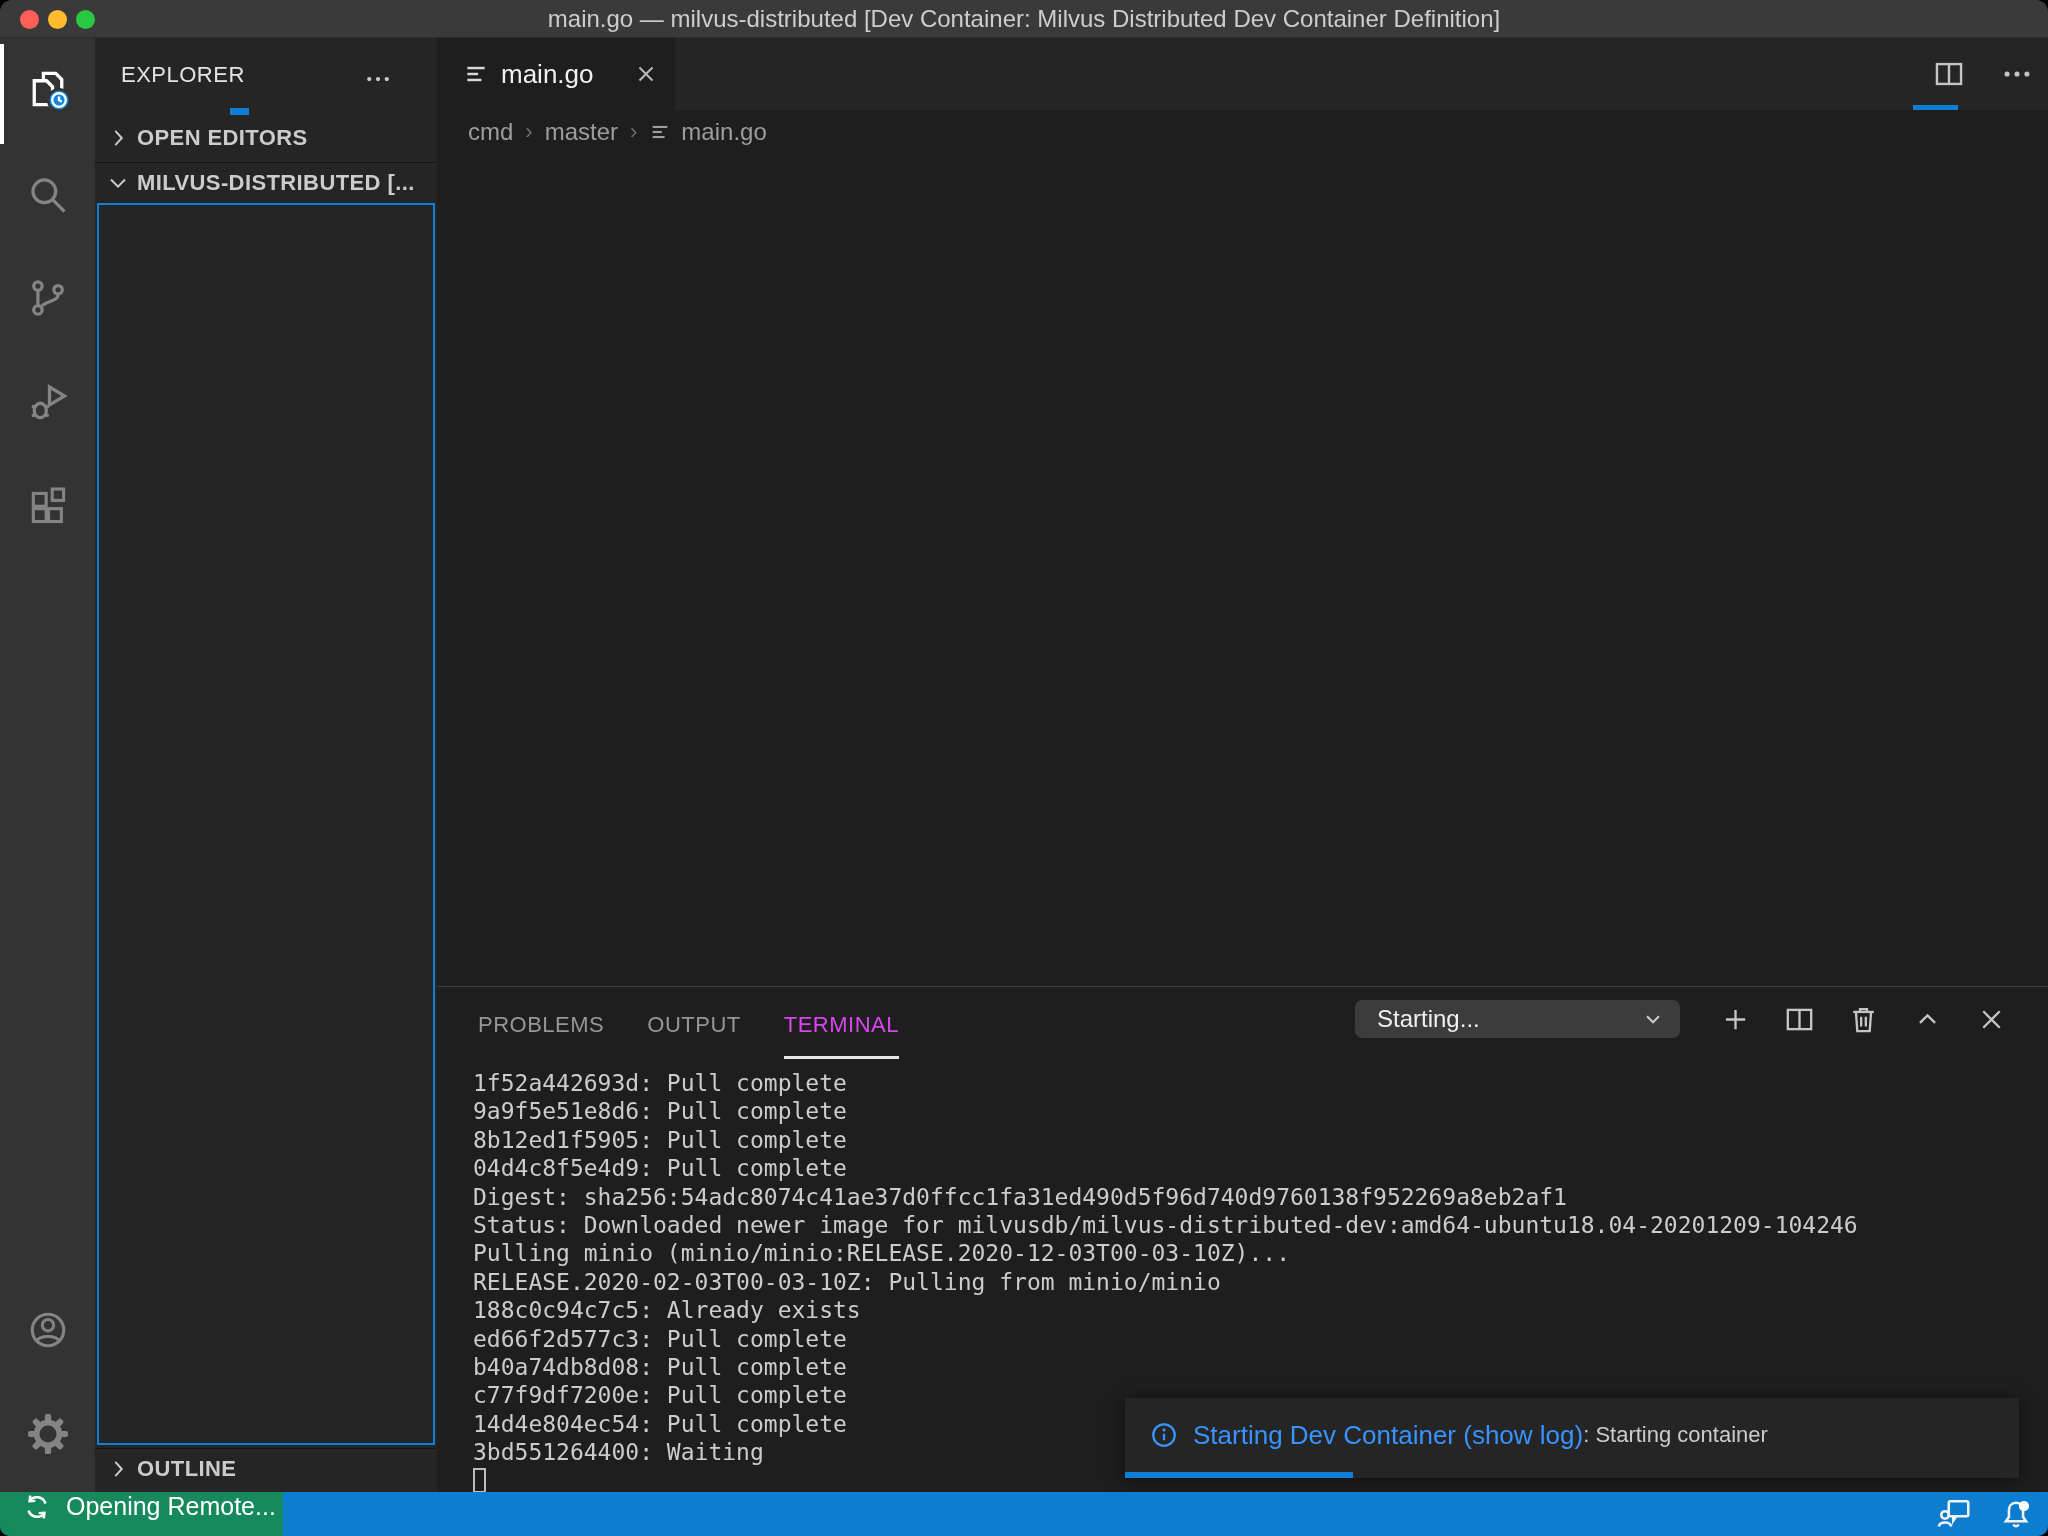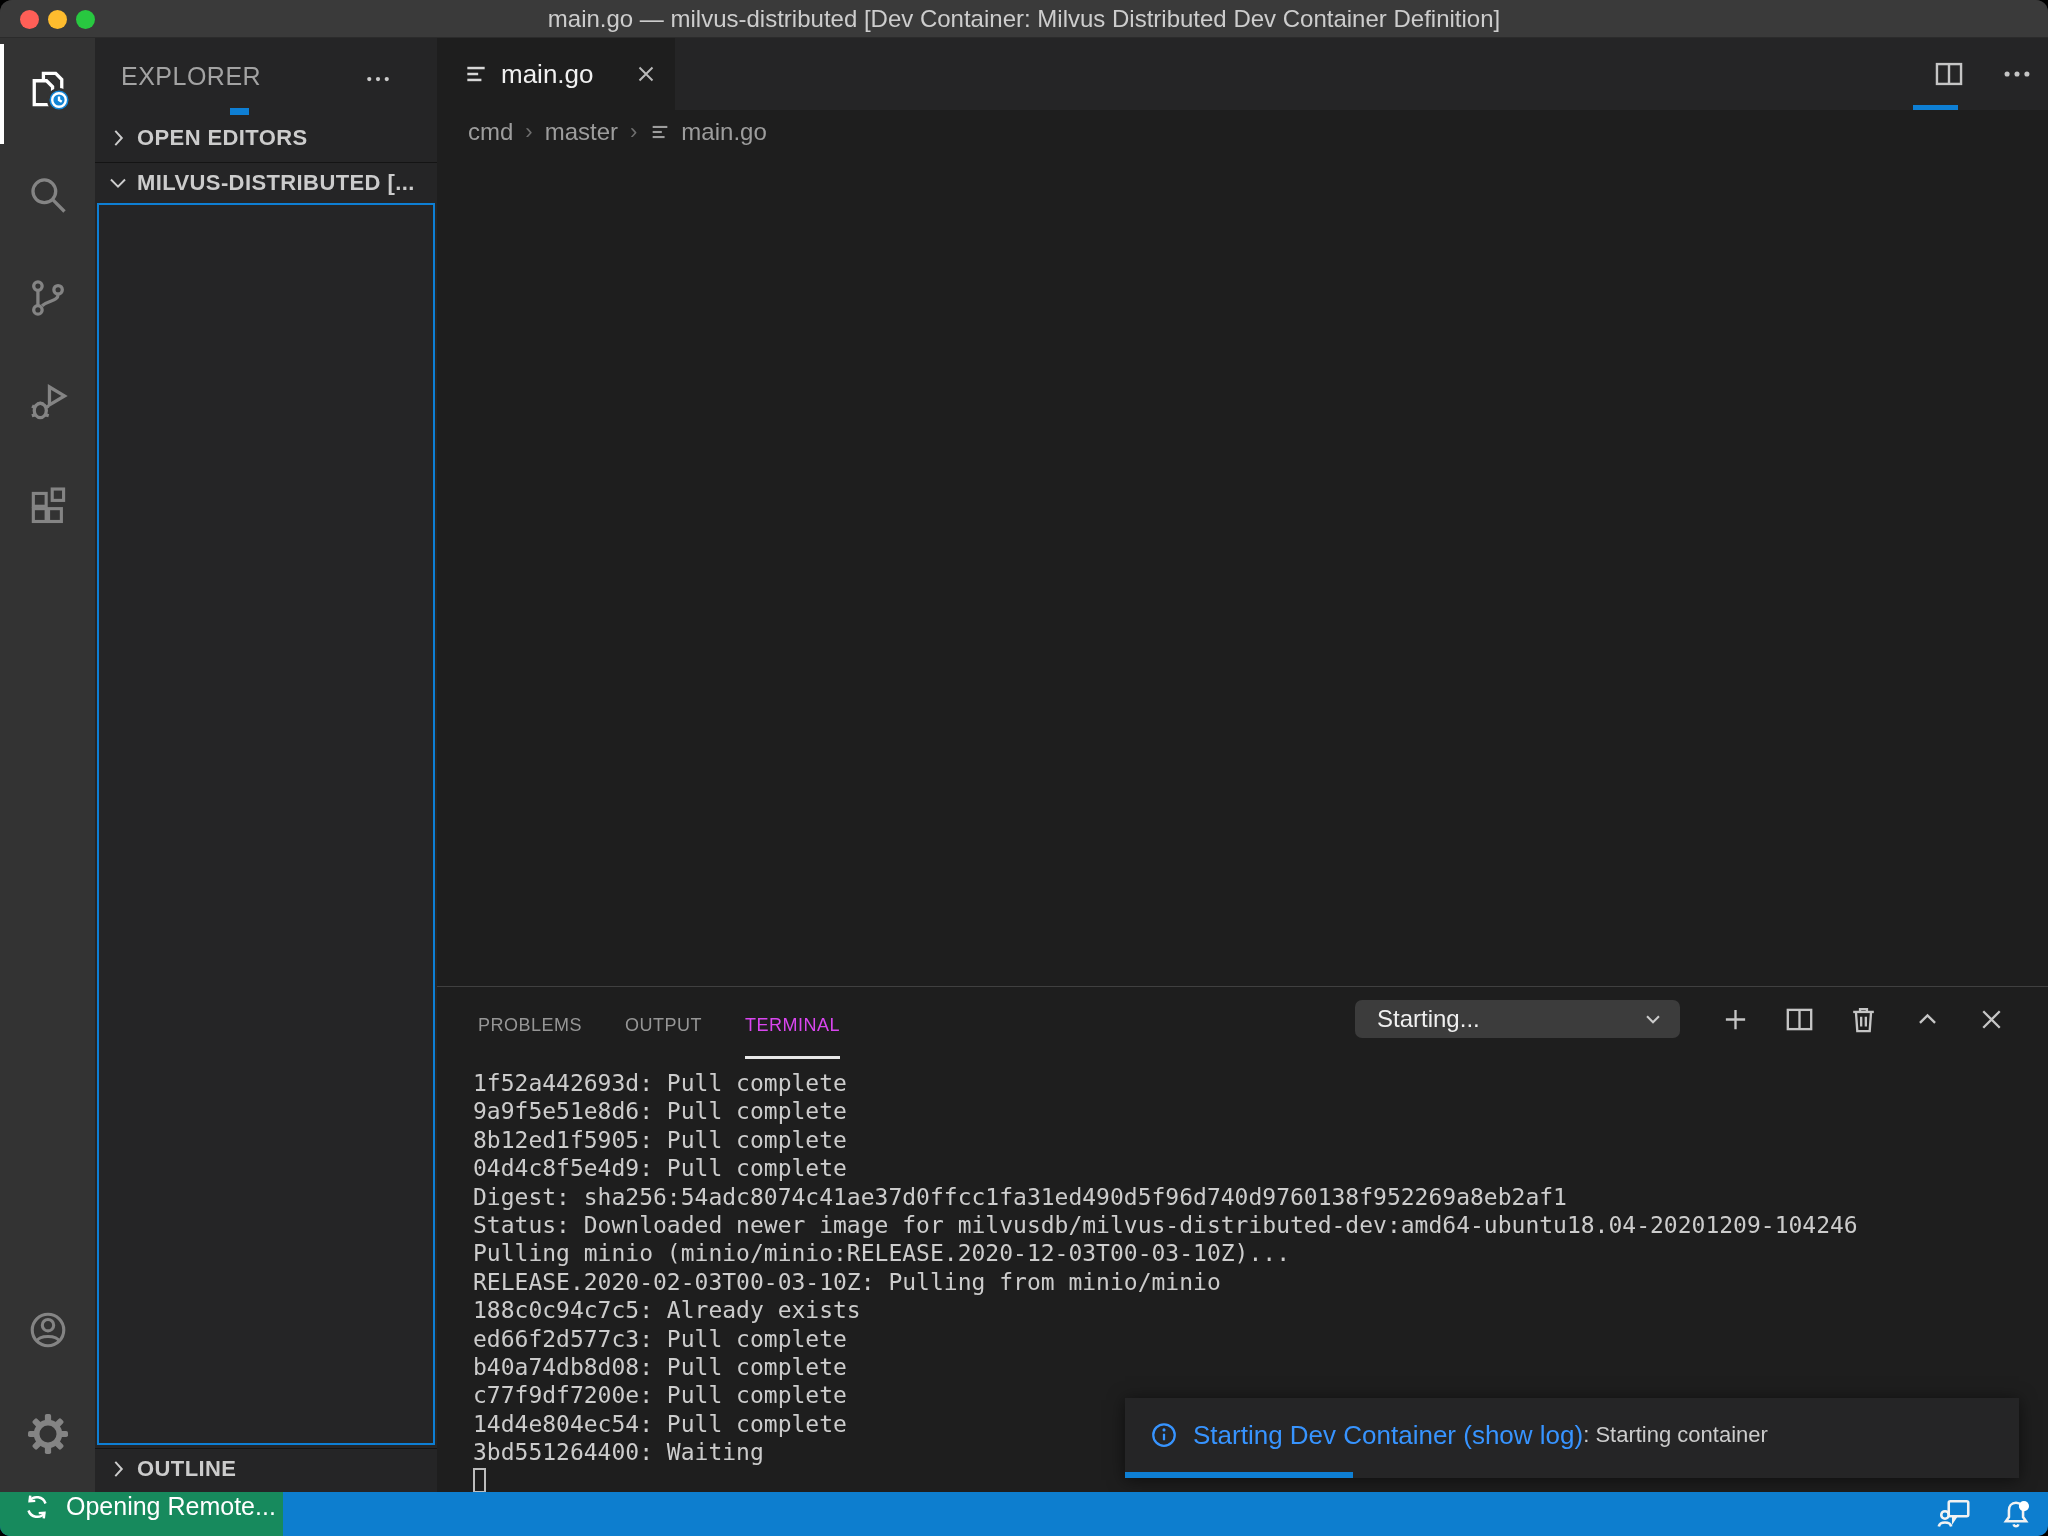--- a/index.html
+++ b/index.html
@@ -29,21 +29,21 @@
   .ab-explorer   { top:5px; }
   .ab-search     { top:111px; }
   .ab-scm        { top:214px; }
   .ab-debug      { top:318px; }
   .ab-extensions { top:423px; }
   .ab-account    { top:1246px; }
   .ab-settings   { top:1350px; }
 
   
   .sidebar { position:absolute; left:95px; top:0; width:342px; height:100%; background:#252526; color:#cccccc; }
-  .sb-header { position:absolute; left:26px; top:24px; font-size:25px; color:#a3a3a3; letter-spacing:.5px; }
+  .sb-header { position:absolute; left:26px; top:24px; font-size:22px; color:#e5e5e5; letter-spacing:.5px; }
   .sb-more { position:absolute; left:268px; top:26px; width:30px; height:30px; color:#cccccc; cursor:pointer; }
   .sb-more svg { width:30px; height:30px; }
   .sb-progress { position:absolute; left:135px; top:70px; width:19px; height:7px; background:var(--accent); }
   .sb-row { position:absolute; left:0; width:342px; height:40px; display:flex; align-items:center; font-weight:bold; font-size:22px; letter-spacing:.4px; color:#cccccc; cursor:pointer; }
   .sb-row svg { width:26px; height:26px; margin:0 6px 0 10px; flex:none; }
   .sb-row .lbl { white-space:nowrap; overflow:hidden; }
   .sb-open-editors { top:80px; }
   .sb-workspace { top:124px; border-top:1px solid rgba(0,0,0,.45); }
   .sb-outline { top:1410px; border-top:1px solid rgba(0,0,0,.45); }
   .sb-tree-focus { position:absolute; left:2px; top:165px; width:338px; height:1242px; border:2px solid var(--accent); cursor:pointer; }
@@ -62,21 +62,21 @@
   .breadcrumbs { position:absolute; left:0; top:72px; right:0; height:44px; display:flex; align-items:center; padding-left:31px; font-size:24px; color:#9d9d9d; background:#1e1e1e; }
   .bc-sep { margin:0 12px; color:#6e6e6e; font-size:22px; }
   .bc-item { cursor:pointer; }
   .breadcrumbs .go-icon-sm { width:22px; height:22px; margin-right:10px; color:#9d9d9d; }
 
   .editor-body { position:absolute; left:0; top:116px; right:0; bottom:508px; background:#1e1e1e; }
 
   
   .panel { position:absolute; left:0; right:0; bottom:0; height:506px; background:#1e1e1e; border-top:1px solid rgba(128,128,128,.35); }
   .panel-tabs { position:absolute; left:41px; top:0; height:72px; display:flex; gap:43px; }
-  .panel-tab { height:72px; line-height:76px; font-size:18px; letter-spacing:.5px; color:#969696; cursor:pointer; }
+  .panel-tab { height:72px; line-height:76px; font-size:22px; letter-spacing:.5px; color:#969696; cursor:pointer; }
   .panel-tab.active { color:#d946ef; border-bottom:3px solid #e7e7e7; }
   .panel-toolbar { position:absolute; right:0; top:12px; height:40px; display:flex; align-items:center; }
   .term-select { width:325px; height:38px; background:#3c3c3c; border-radius:7px; display:flex; align-items:center; color:#f0f0f0; font-size:24px; padding:0 14px 0 22px; cursor:pointer; }
   .term-select svg { width:26px; height:26px; margin-left:auto; color:#cccccc; }
   .panel-actions { display:flex; align-items:center; gap:31px; margin-left:39px; margin-right:40px; color:#c5c5c5; }
   .panel-actions svg { width:33px; height:33px; cursor:pointer; }
   .terminal { position:absolute; left:36px; top:82px; right:0; bottom:0; overflow:hidden; cursor:text; }
   .tline { height:28.4px; line-height:28.4px; font-family:"DejaVu Sans Mono", monospace; font-size:23px; color:#cccccc; white-space:pre; }
   .term-cursor { width:13px; height:25px; border:2px solid #bdbdbd; margin-top:2px; }
 

